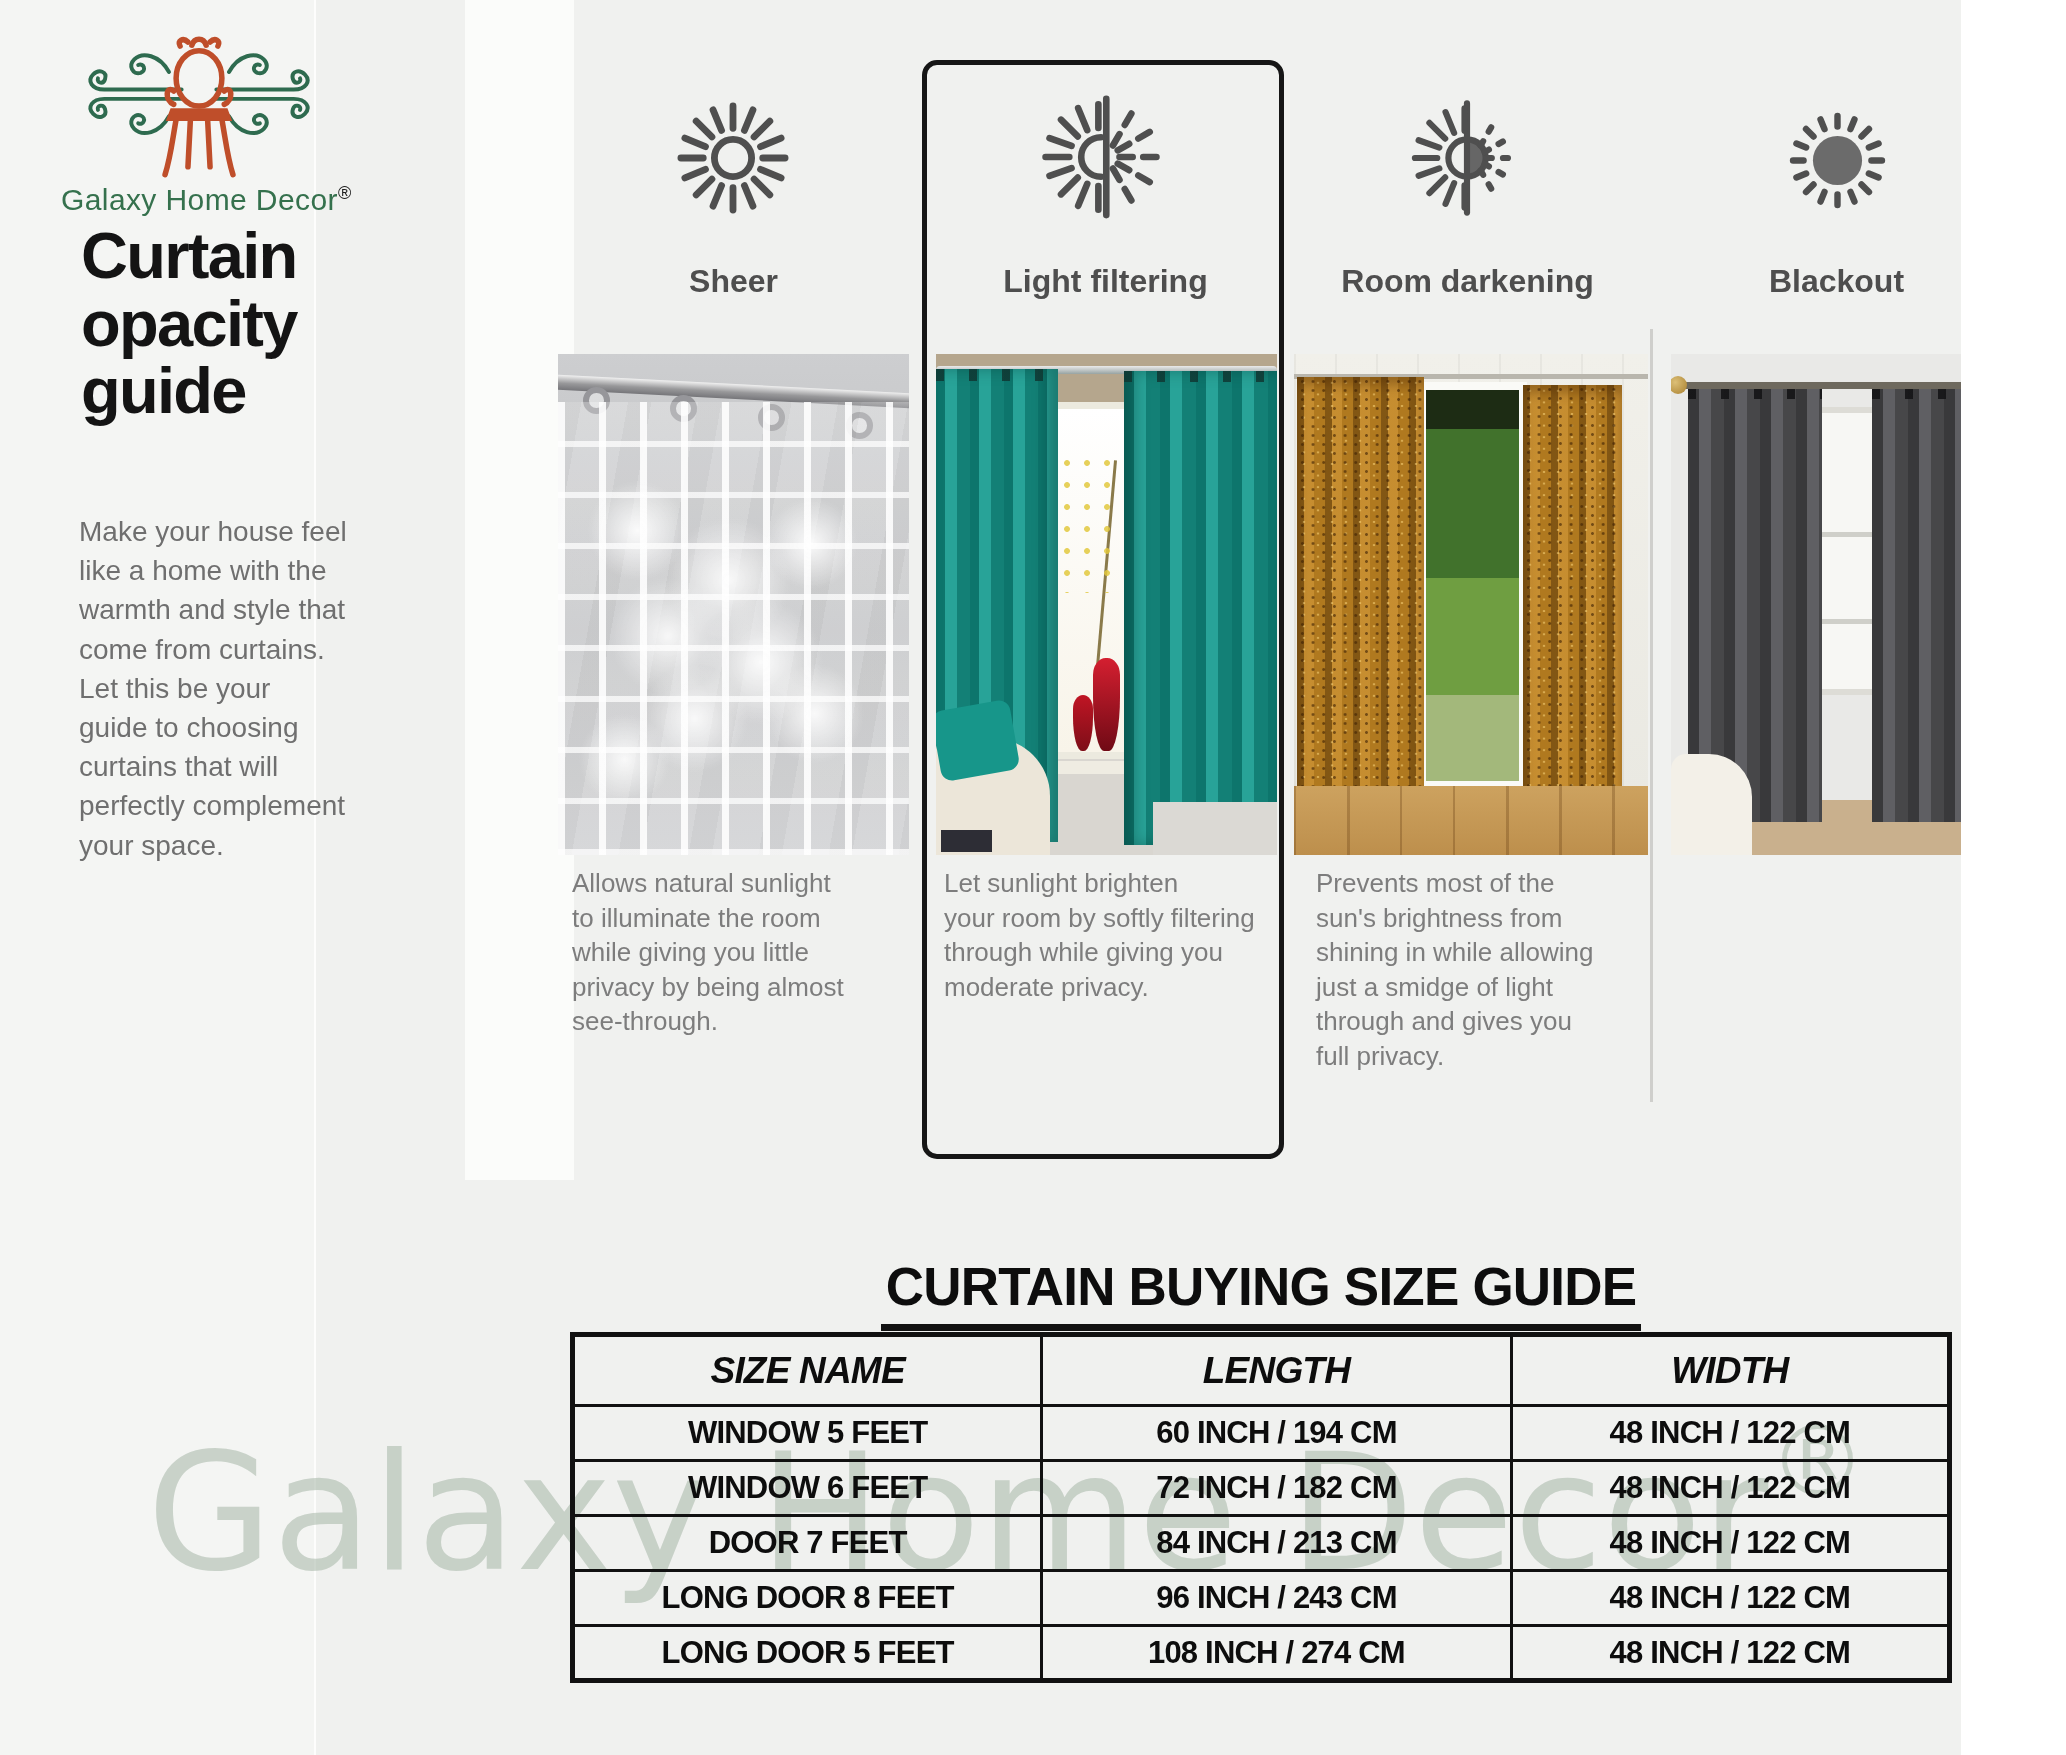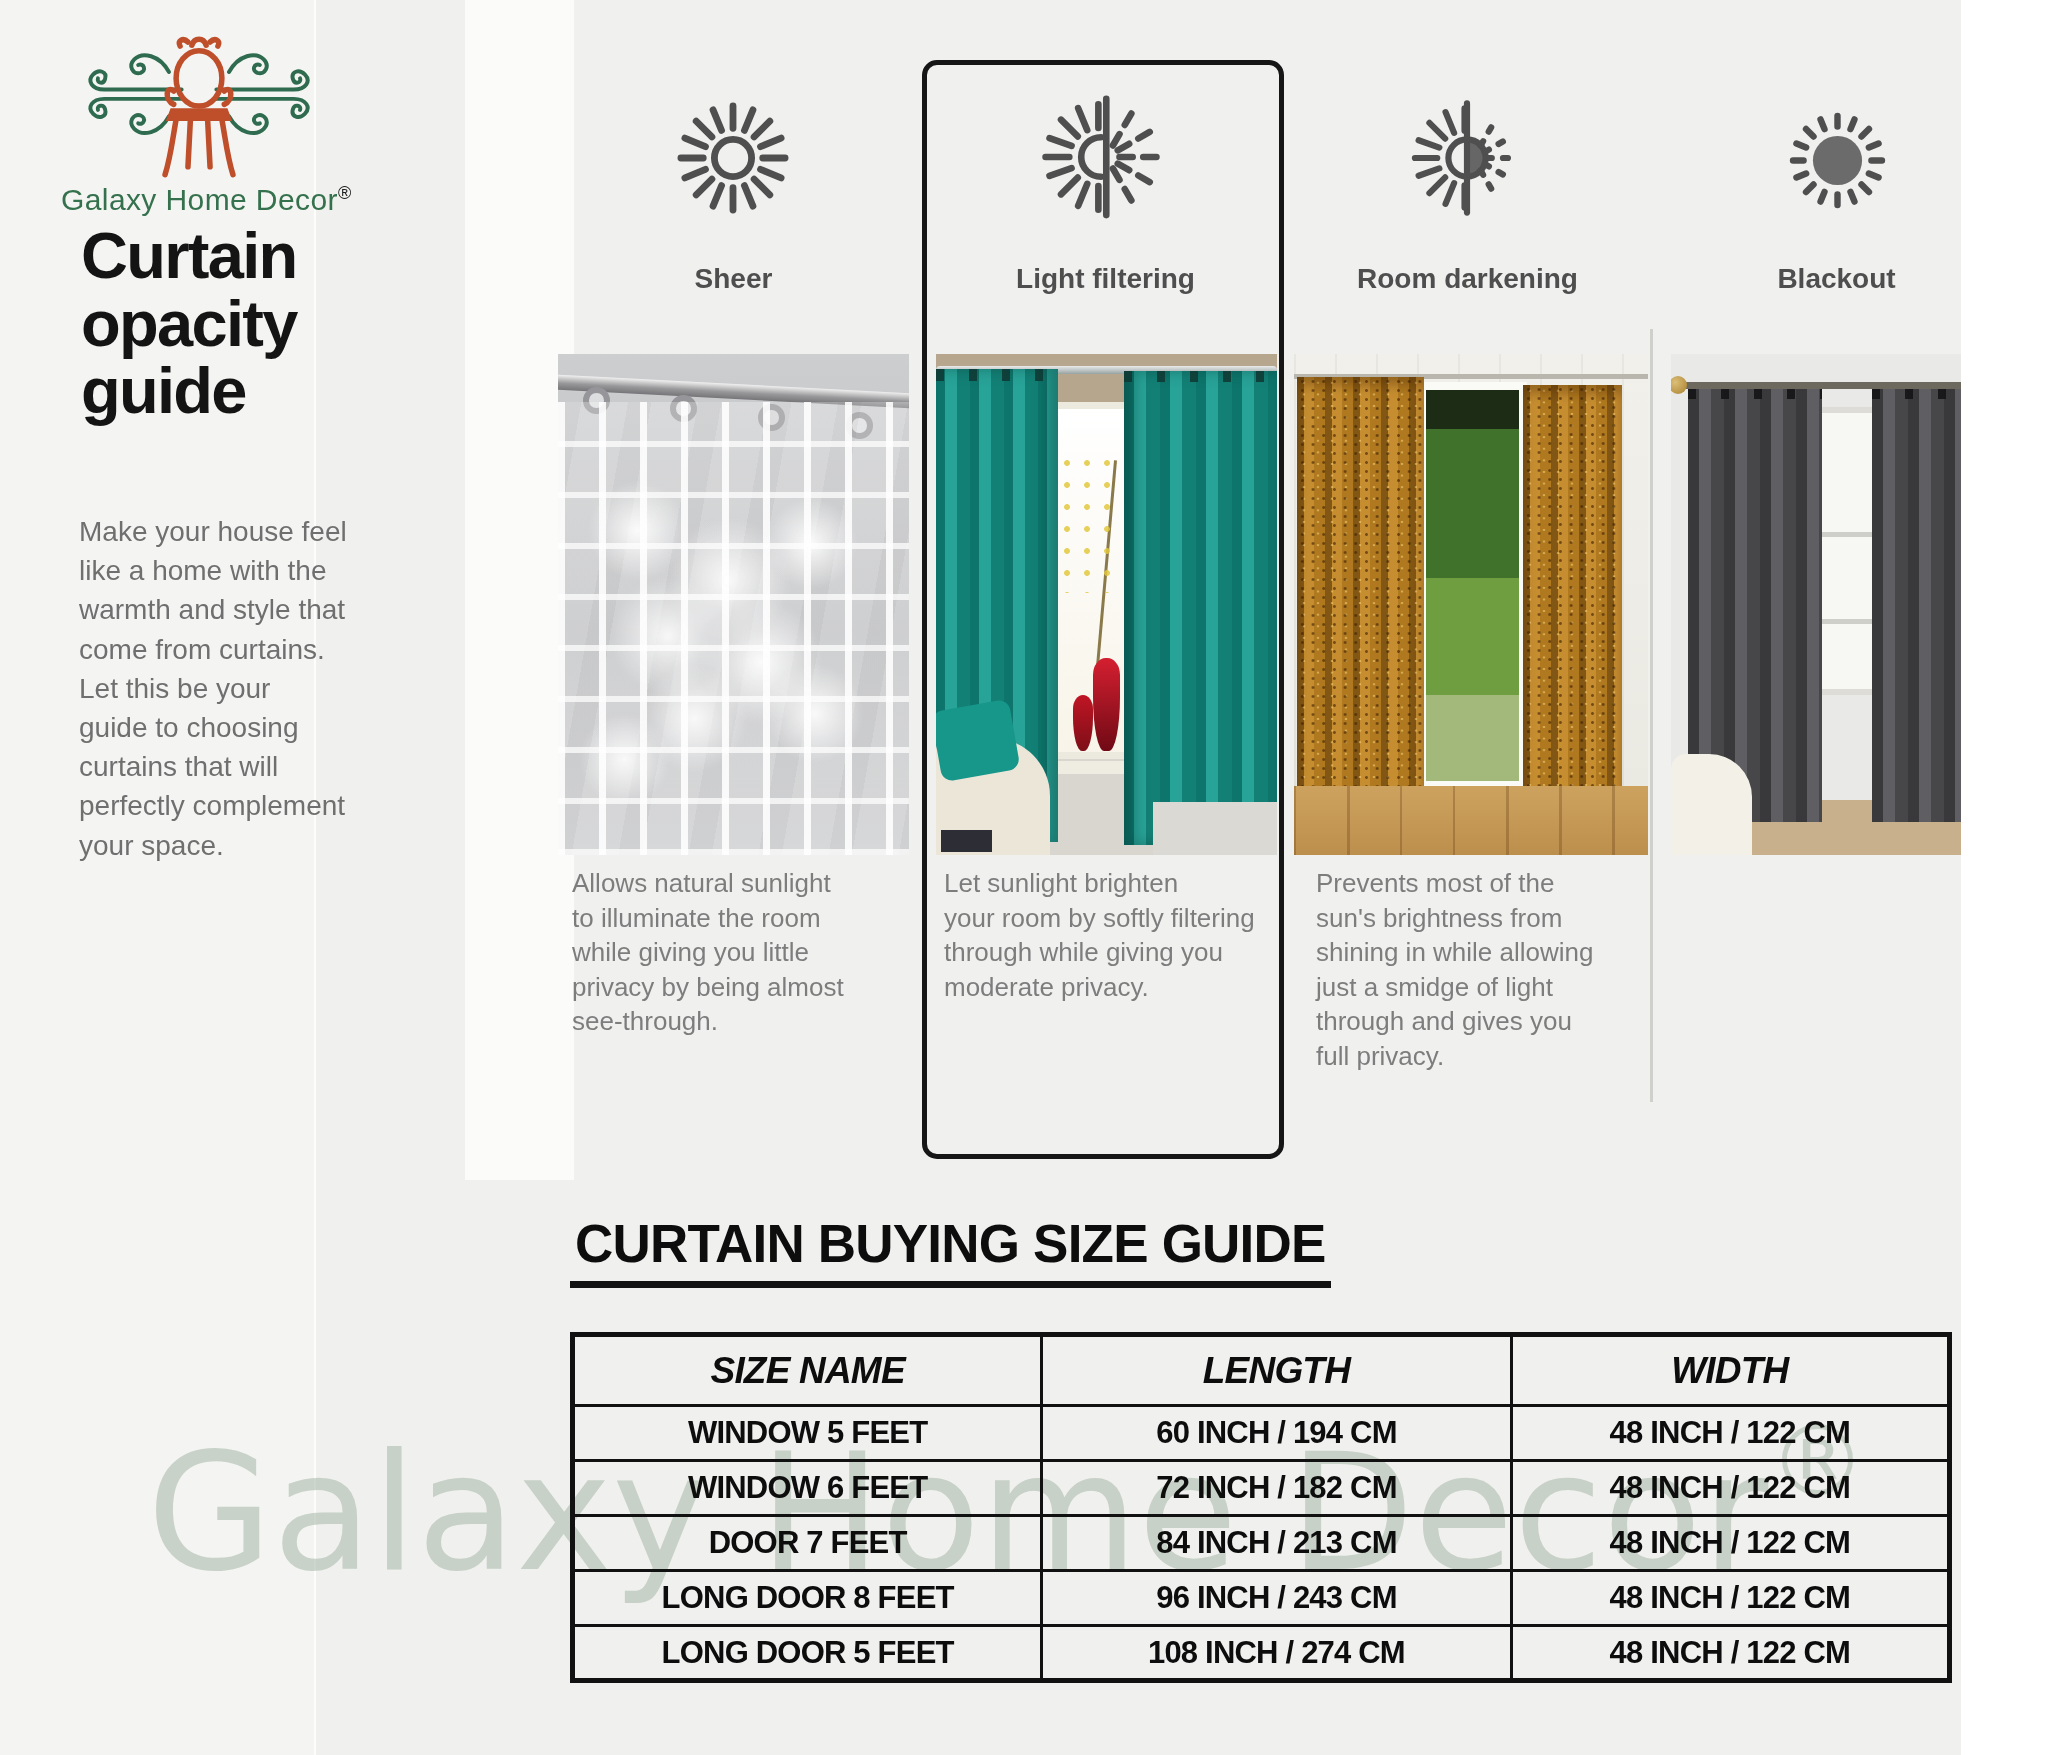--- a/index.html
+++ b/index.html
@@ -23,21 +23,21 @@
     font-size:30px; color:#35714d; letter-spacing:0.4px; }
   .brand-line sup { font-size:18px; color:#1c1c1c; vertical-align:super; }
   .page-heading { position:absolute; left:81px; top:222px; width:298px;
     font-size:65px; font-weight:bold; color:#141414; line-height:1.04; letter-spacing:-1.7px; }
   .intro-par { position:absolute; left:79px; top:512px; width:331px;
     font-size:28px; color:#6f6f6f; line-height:1.4; }
 
   
   .opt-icon { position:absolute; }
   .opt-label { position:absolute; top:263px; width:347px; text-align:center;
-    font-size:28px; font-weight:bold; color:#4e4e4e; }
+    font-size:32px; font-weight:bold; color:#4e4e4e; }
   .opt-desc { position:absolute; top:866px; font-size:26px; color:#7d7d7d; line-height:1.33; }
 
   .col-divider { position:absolute; top:329px; width:2.5px; height:773px; background:#cfcfcc; }
 
   .highlight-box { position:absolute; left:922px; top:60px; width:362px; height:1099px;
     border:5.8px solid #161616; border-radius:15px; z-index:6; }
 
   
   .photo { position:absolute; top:354px; height:501px; overflow:hidden; z-index:2; }
   .photo div { position:absolute; }
@@ -140,22 +140,22 @@
   #photo-bo .finial { top:21.5px; width:18px; height:18px; border-radius:50%;
     background:radial-gradient(circle at 35% 35%, #dcbf77, #a87f2e); }
   #photo-bo .curtain { top:35px; width:134px; height:433px;
     background:repeating-linear-gradient(90deg,#39393b 0 10.7px,#5f5f63 10.7px 23px,#474749 23px 36px); }
   #photo-bo .grom-strip { left:0; top:0; width:100%; height:10px;
     background:repeating-linear-gradient(90deg, rgba(20,20,22,.9) 0 8.3px, rgba(0,0,0,0) 8.3px 33px); }
   #photo-bo .chair { left:0; bottom:0; width:81px; height:101px; background:#f3f0e8;
     border-radius:15px 43px 0 0; }
 
   
-  .size-title-wrap { position:absolute; left:570px; top:1213px; width:1382px;
-    z-index:5; }
+  .size-title-wrap { position:absolute; left:570px; top:1256px; width:1382px;
+    text-align:center; z-index:5; }
   .size-title-wrap span { display:inline-block; font-size:53px; font-weight:bold; color:#0d0d0d;
     letter-spacing:-0.8px; border-bottom:7.4px solid #121212; padding:0 5px 6.6px 5px; }
   table.size-table { position:absolute; left:570px; top:1332px; width:1382px;
     border-collapse:collapse; z-index:5; background:transparent; }
   table.size-table th, table.size-table td {
     border:3.3px solid #111; text-align:center; vertical-align:middle; color:#0d0d0d; }
   table.size-table { border:5px solid #111; }
   table.size-table th { height:71px; font-size:37px; font-weight:bold; letter-spacing:-0.8px;font-style:italic; }
   table.size-table td { height:55px; font-size:31px; font-weight:bold; letter-spacing:-0.8px; }
   table.size-table col.c1 { width:471px; } table.size-table col.c2 { width:471px; }

